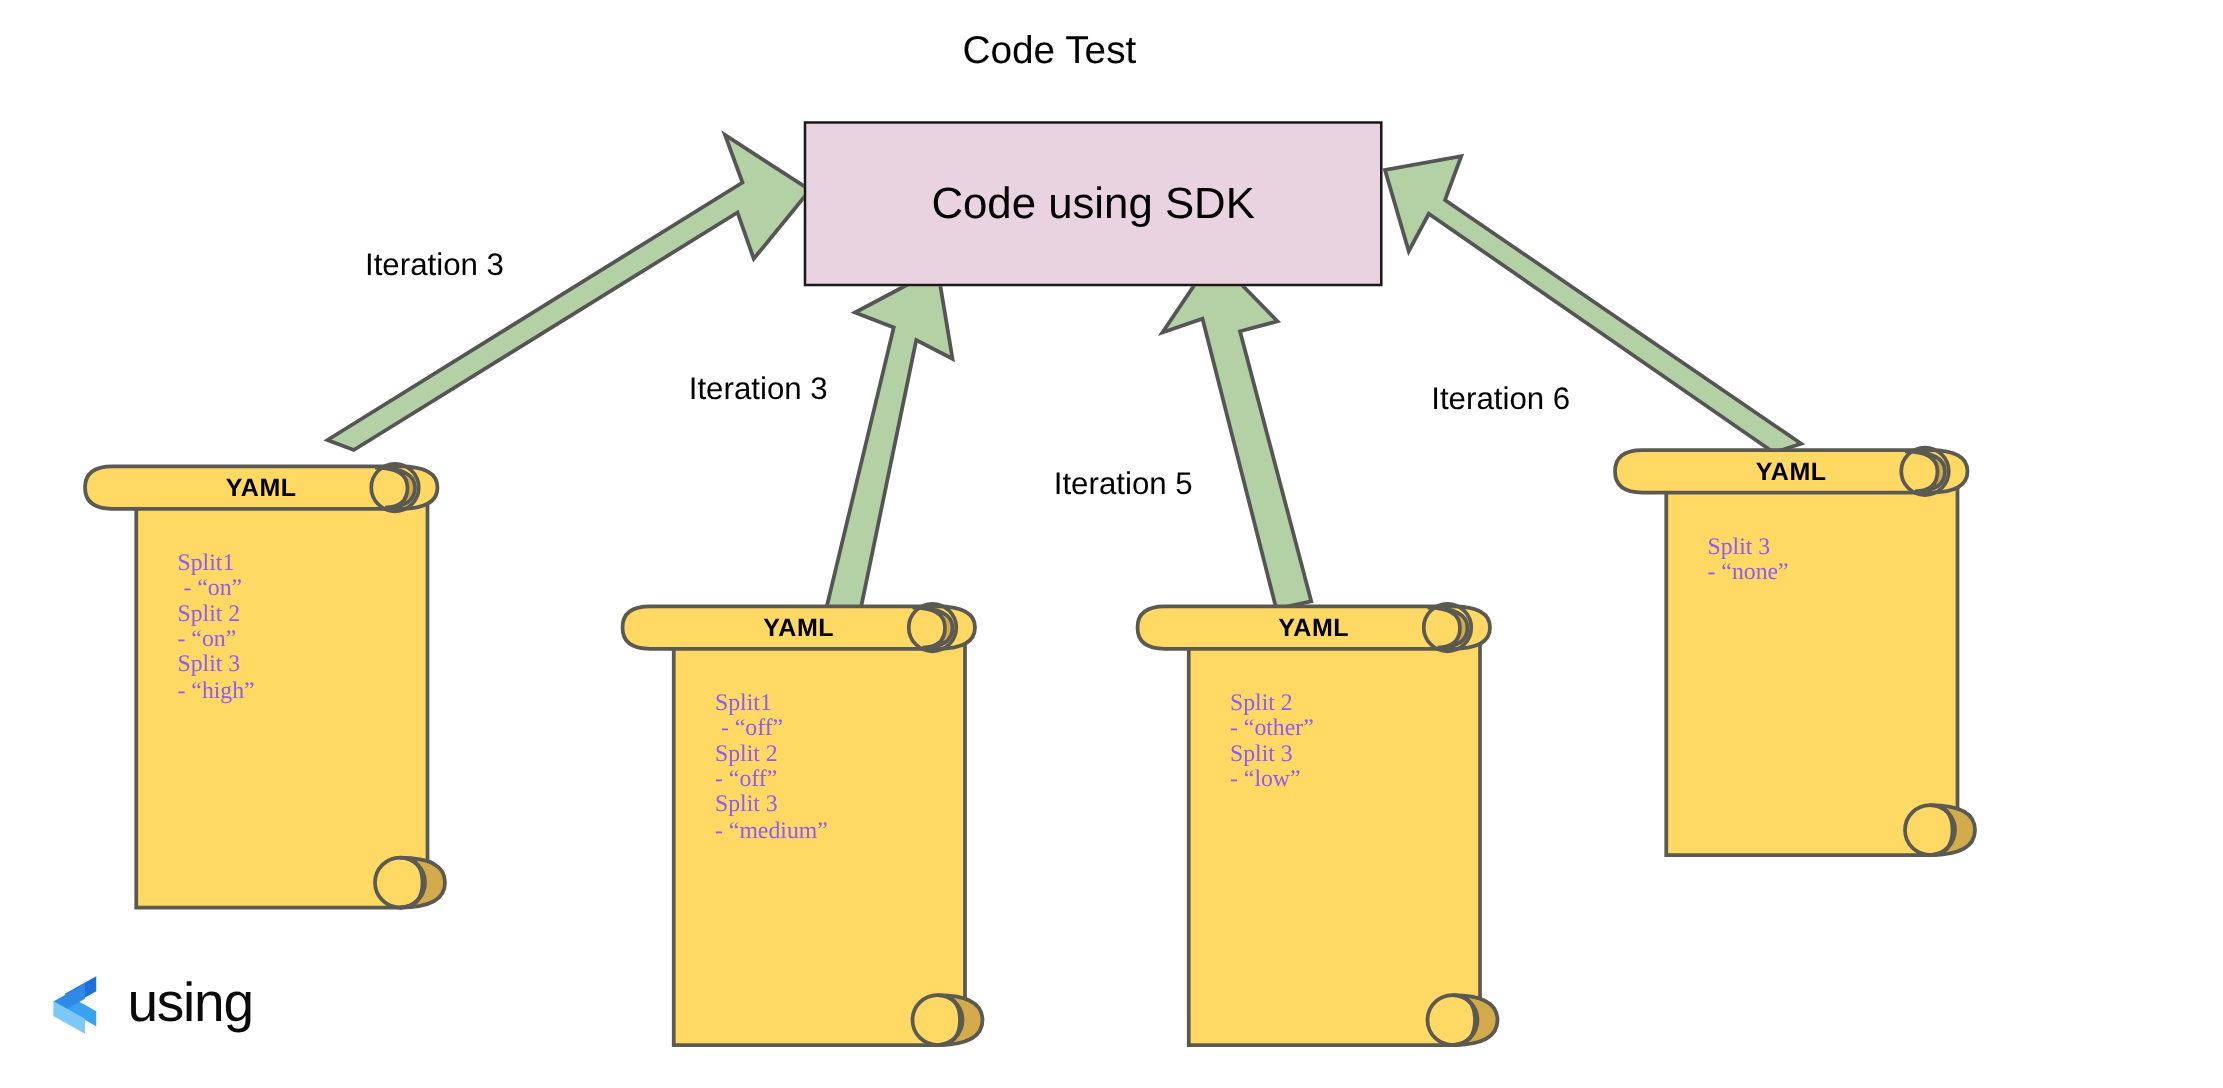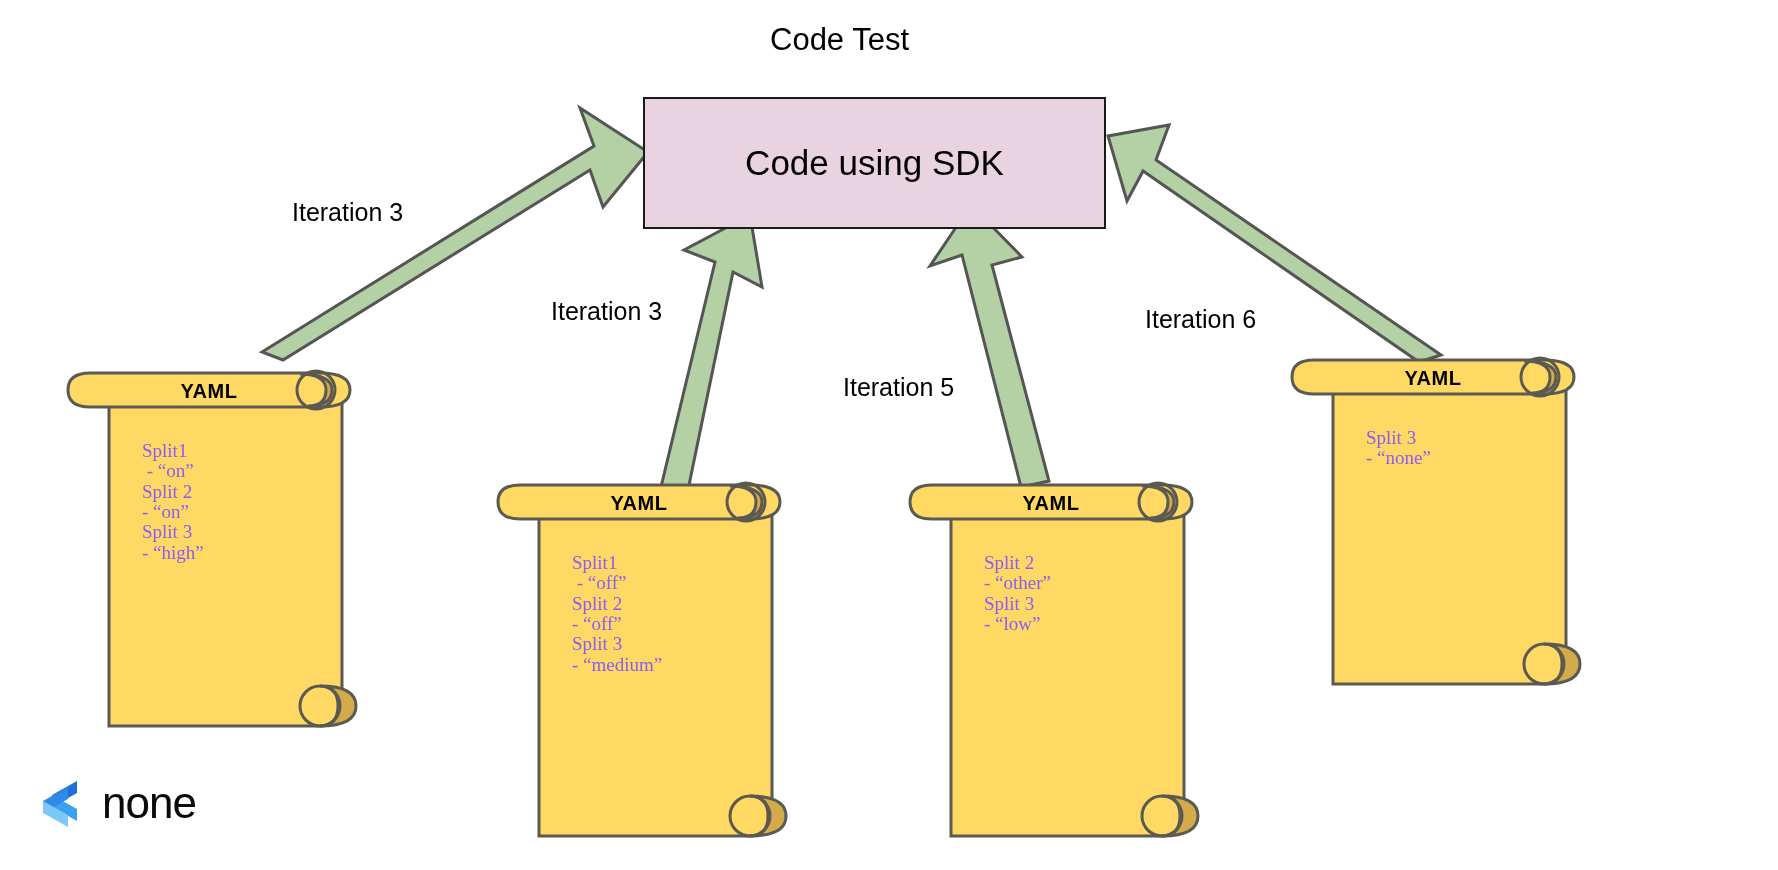--- a/index.html
+++ b/index.html
@@ -166,16 +166,16 @@
 
   <div class="logo" style="left:36px;top:775px;">
     <svg width="56" height="56" viewBox="0 0 56 56" xmlns="http://www.w3.org/2000/svg">
       <polygon points="41,6 16,20 16,32 41,18 41,6" fill="#1e6fd9"></polygon>
       <polygon points="16,20 41,34 41,46 16,32 16,20" fill="#3aa0f0"></polygon>
       <polygon points="41,18 41,34 16,20 16,32 41,46 41,50 52,44 52,12 41,6 41,18" fill="#7cc8f7" opacity="0.0"></polygon>
       <polygon points="7,26 32,12 32,24 7,38 7,26" fill="#2e8ae6"></polygon>
       <polygon points="7,26 32,40 32,52 7,38 7,26" fill="#7cc8f7"></polygon>
       <polygon points="16,20 32,29 32,24 16,15 16,20" fill="#1e6fd9" opacity="0"></polygon>
     </svg>
-    <span class="wordmark">none</span>
+    <span class="wordmark">using</span>
   </div>
 
 </div>
 
 </body></html>

